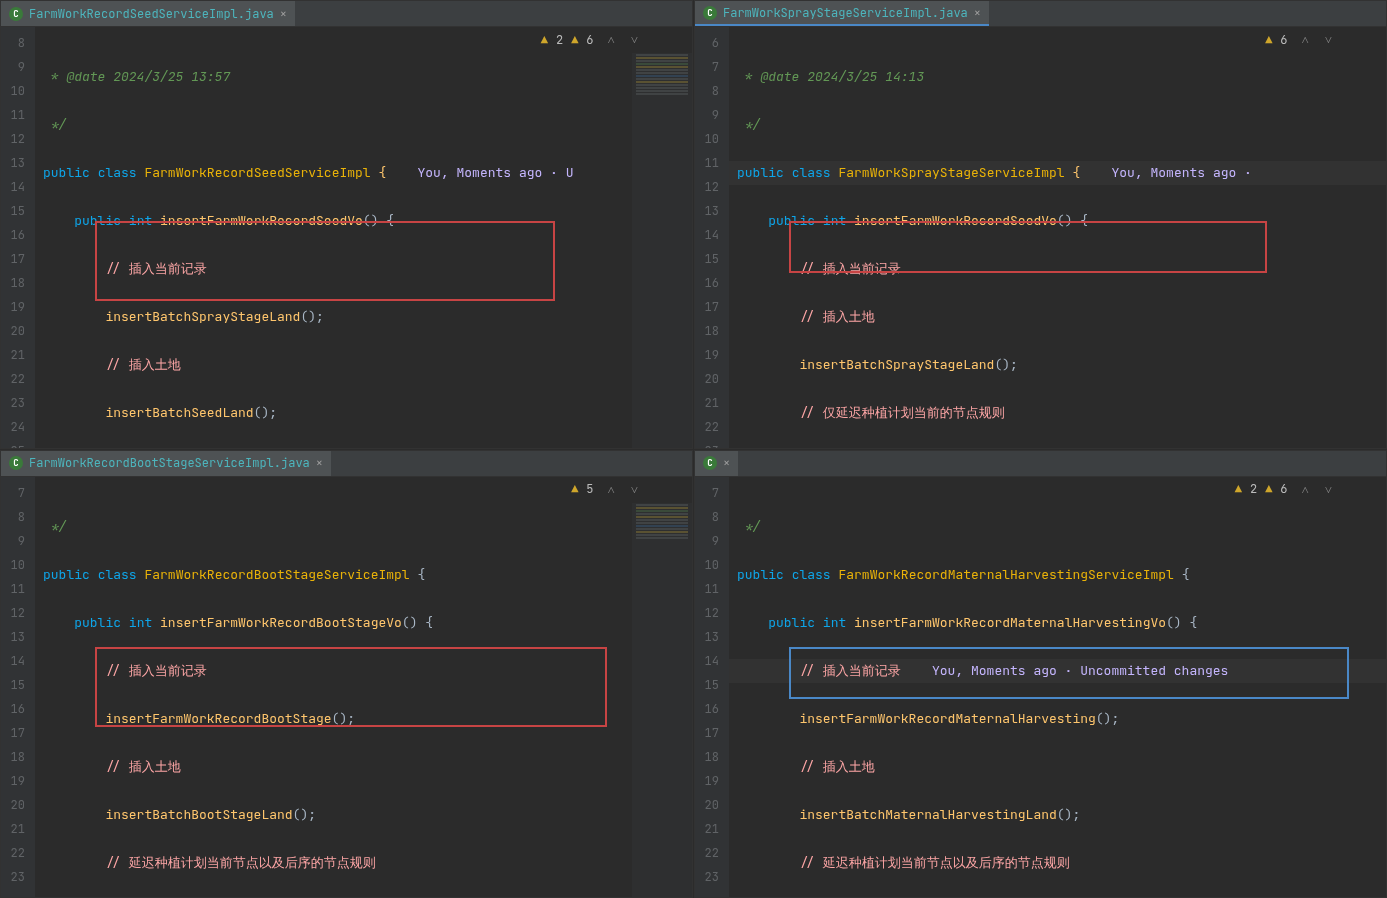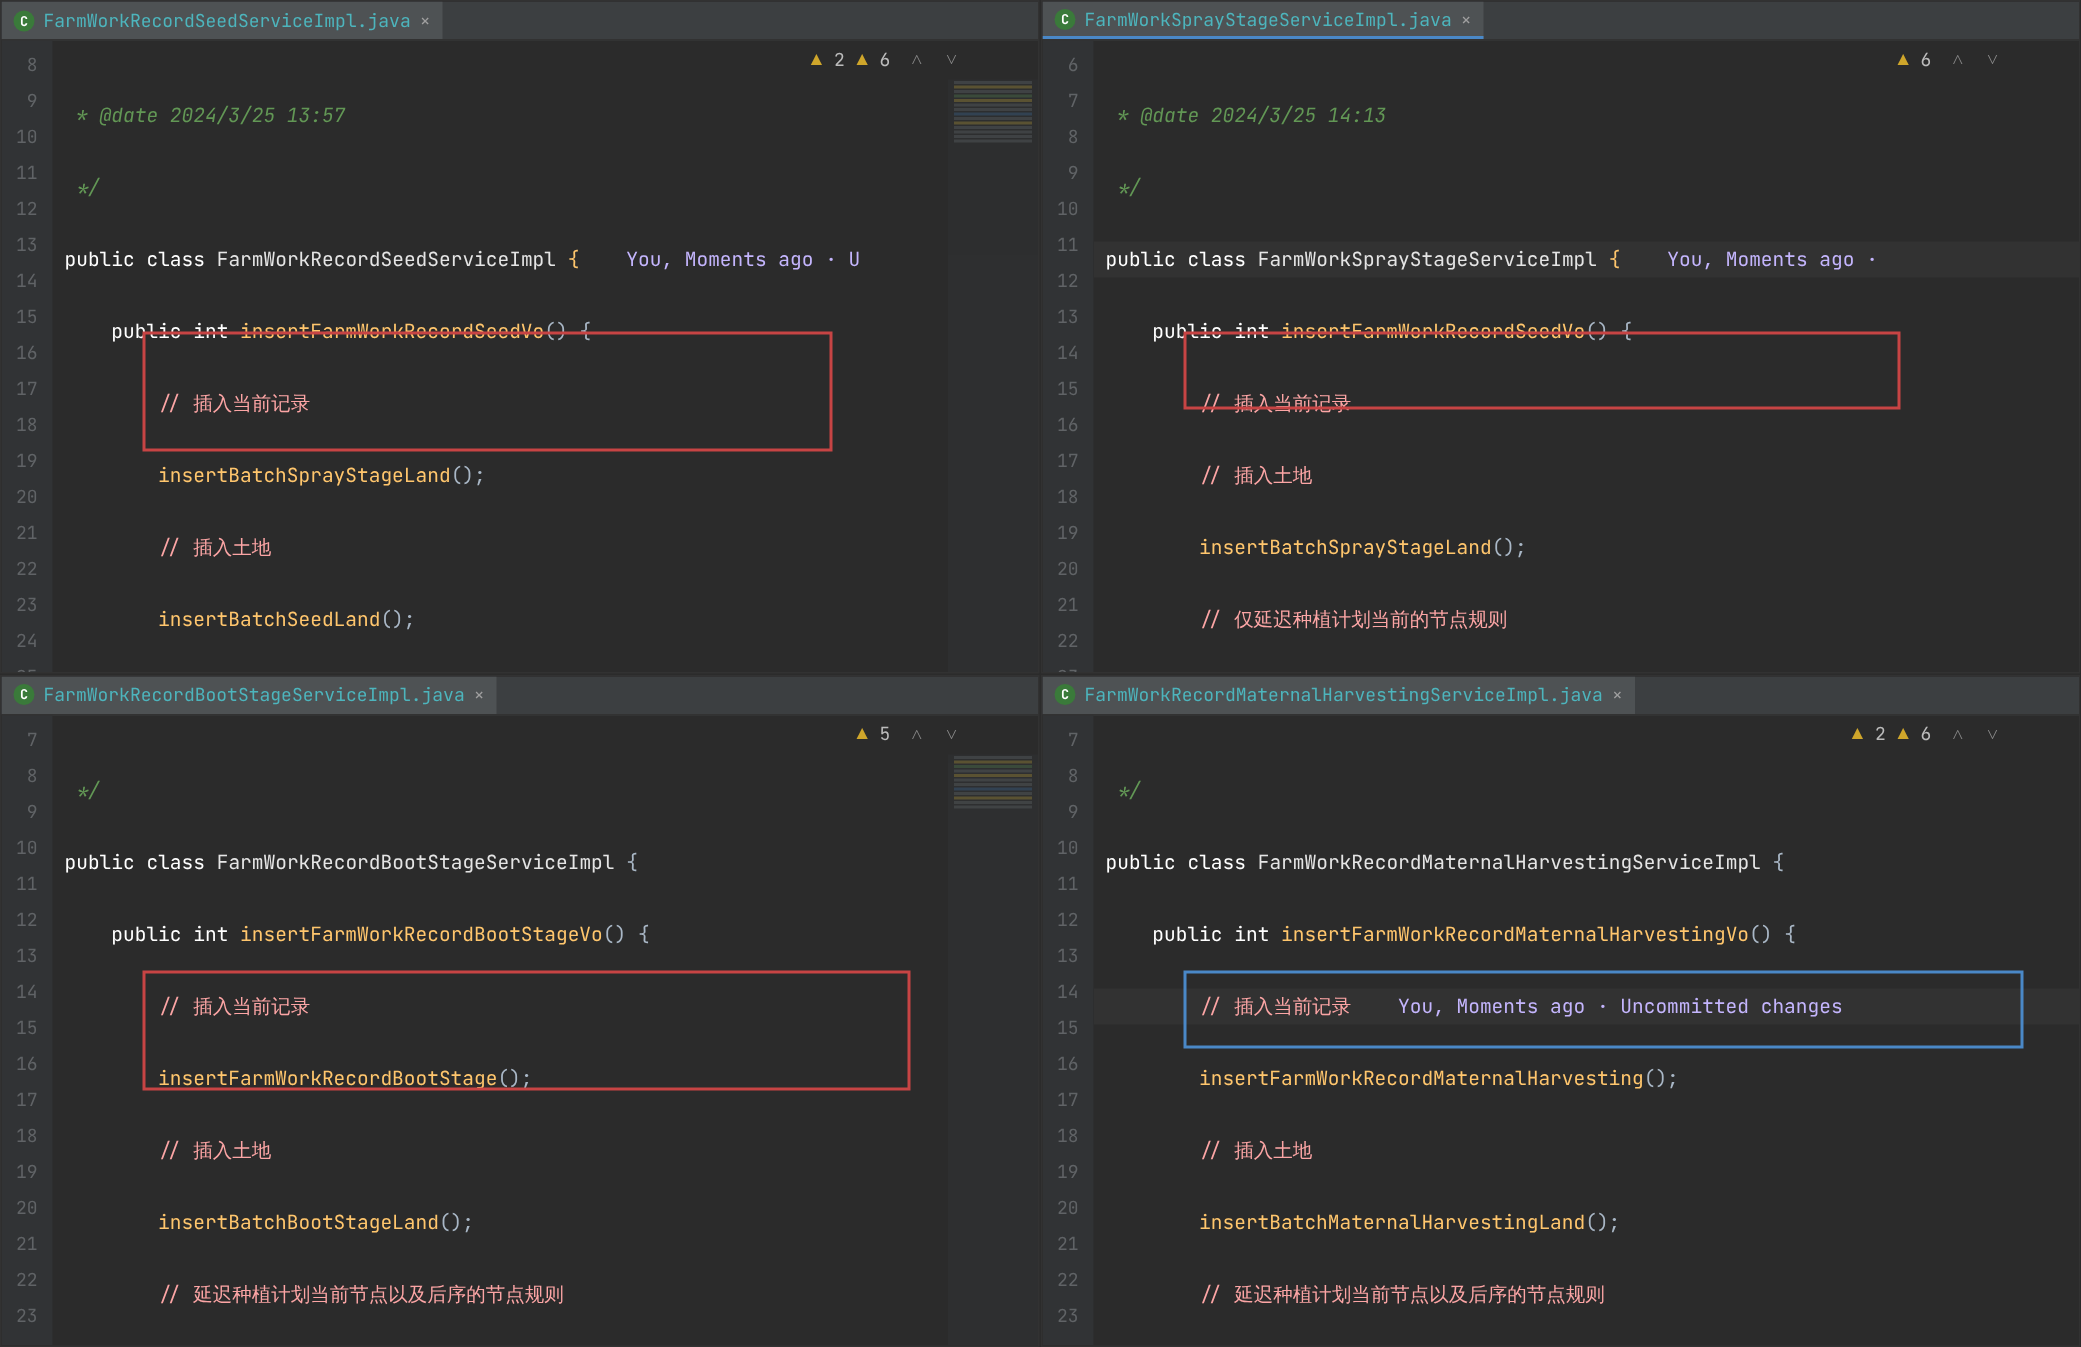--- a/index.html
+++ b/index.html
@@ -78,22 +78,22 @@
     }
     .code {
       flex: 1;
       padding: 14px 0;
       line-height: 24px;
       white-space: pre;
       overflow: hidden;
       position: relative;
     }
     .line { padding-left: 8px; position: relative; }
-    .kw { color: #ffffff; }
-    .cls { color: #e5e5e5; }
+    .kw { color: #0ea5e9; }
+    .cls { color: #eab308; }
     .method { color: #ffc66d; }
     .comment { color: #fca5a5; font-style: normal; }
     .doccomment { color: #629755; font-style: italic; }
     .string { color: #6a8759; }
     .hint { color: #787878; font-style: normal; background: #333638; padding: 1px 4px; border-radius: 3px; font-size: 11px; }
     .paren { color: #a9b7c6; }
     .yellow-brace { color: #ffc66d; }
     .vcs-hint { color: #c4b5fd; font-style: normal; }
     .highlight-red {
       position: absolute;
@@ -342,21 +342,20 @@
         <div class="minimap-line"></div>
         <div class="minimap-line"></div>
     </div>
   </div>
 </div>
 
 <div class="pane">
   <div class="tab-bar">
     <div class="tab">
       <span class="tab-icon">C</span>
-      <span>FarmWorkRecordMaternalHarvestingServiceImpl.java</span>
       <span class="tab-close">×</span>
     </div>
   </div>
   <div class="inspection-badge">
     <span class="warn-ico">▲</span>
       <span>2</span>
     <span class="warn-ico">▲</span>
       <span>6</span>
     <span class="nav-arrows">˄ ˅</span>
   </div>

